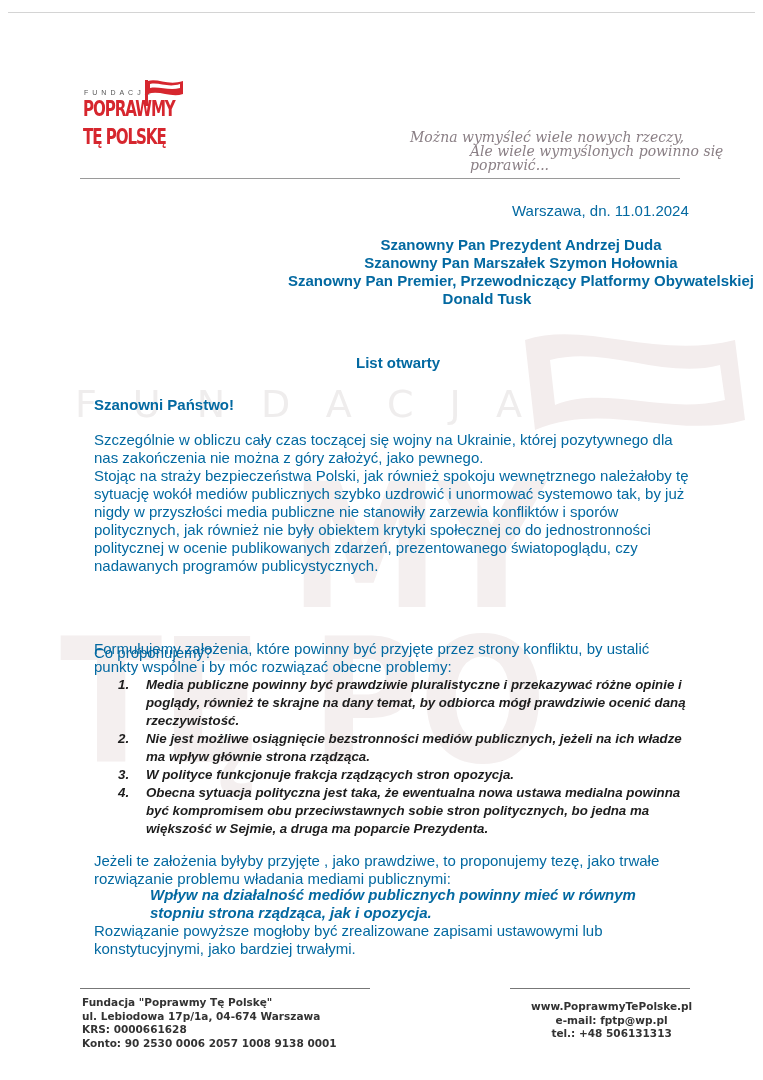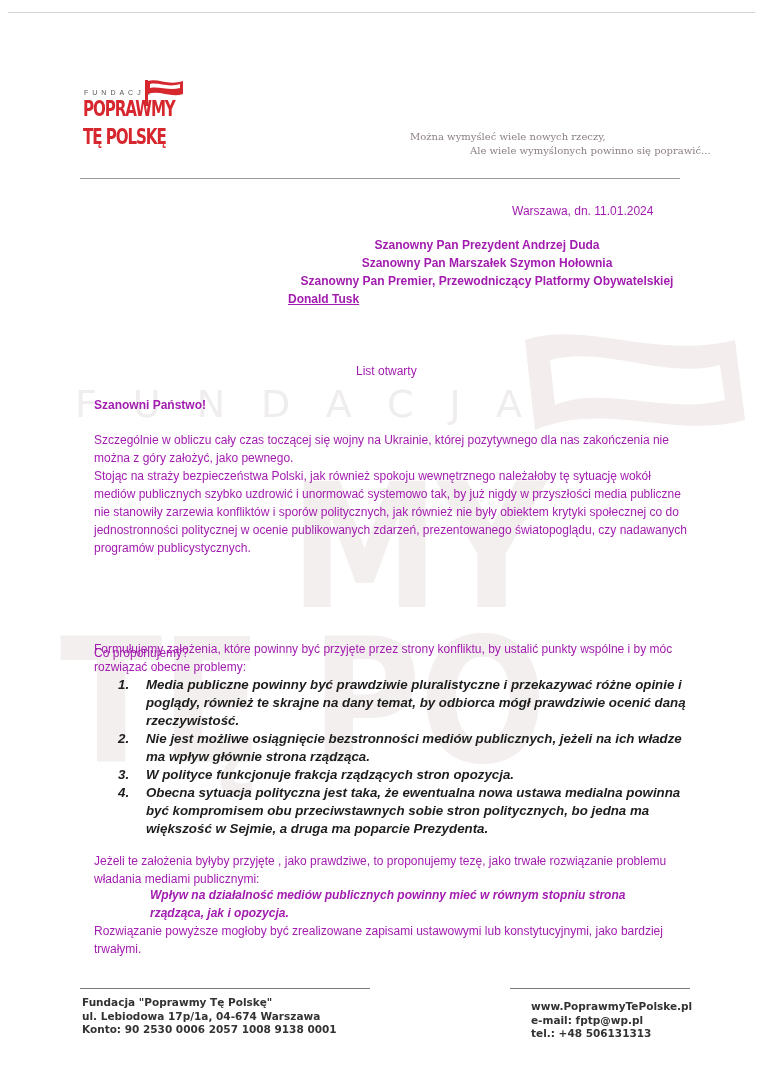--- a/index.html
+++ b/index.html
@@ -11,47 +11,47 @@
   .wm-fund { left:75px; top:382px; font-size:38px; letter-spacing:36px; color:#efeded; }
   .wm-flag { position:absolute; left:505px; top:320px; width:260px; height:150px; z-index:0; }
   .wm-big { left:60px; top:470px; font-size:150px; font-weight:bold; line-height:0.9; letter-spacing:-2px; color:#f4efef; transform:scaleY(1.15); transform-origin:top left; }
   .content { position:relative; z-index:1; }
   
   .logo { position:absolute; left:80px; top:80px; width:120px; }
   .logo-fund { font-size:7px; letter-spacing:4px; color:#555; position:absolute; left:4px; top:9px; }
   .logo-l1 { position:absolute; left:3px; top:17px; font-family:"DejaVu Sans", sans-serif; font-weight:bold; color:#d6262e; font-size:21px; letter-spacing:-1.5px; transform:scaleX(0.72); transform-origin:left; white-space:nowrap; }
   .logo-l2 { position:absolute; left:3px; top:45px; font-family:"DejaVu Sans", sans-serif; font-weight:bold; color:#d6262e; font-size:21px; letter-spacing:-1.5px; transform:scaleX(0.72); transform-origin:left; white-space:nowrap; }
   .logo-flag { position:absolute; left:63px; top:-2px; width:42px; height:30px; }
-  .motto { position:absolute; left:410px; top:130px; font-family:"DejaVu Serif", serif; color:#8a7f85; font-size:10px; line-height:14px; }
+  .motto { position:absolute; left:410px; top:130px; font-family:"DejaVu Serif", serif; font-style:italic; color:#8a7f85; font-size:14px; line-height:14px; }
   .motto .m2 { padding-left:60px; }
   .rule-top { position:absolute; left:80px; top:178px; width:600px; height:1px; background:#9a9a9a; }
   
-  .txt { position:absolute; font-size:12px; line-height:18px; color:#a21caf; }
+  .txt { position:absolute; font-size:15px; line-height:18px; color:#0369a1; }
   .date { left:512px; top:202px; }
   .addr { left:288px; top:236px; font-weight:bold; }
   .addr div { white-space:nowrap;text-align:center; }
-  .addr .r { text-align:left; padding-right:0; width:398px;text-decoration:underline; }
-  .subject { left:356px; top:362px; font-weight:normal; }
+  .addr .r { text-align:center; padding-right:0; width:398px; }
+  .subject { left:356px; top:354px; font-weight:bold; }
   .greet { left:94px; top:396px; font-weight:bold; }
   .para { left:94px; width:600px; }
   .p1 { top:431px; }
   .p2 { top:604px;margin-top:40px; }
   .p3 { top:640px; }
   .list { position:absolute; left:118px; top:676px; width:580px; font-size:13.3px; line-height:18px; font-weight:bold; font-style:italic; color:#1d1d1d; margin:0; padding:0; list-style:none; }
   .list li { display:flex; }
   .list .num { width:28px; flex:none; }
   .p4 { top:852px; }
   .thesis { left:150px; top:886px; font-weight:bold; font-style:italic; width:520px; }
   .p5 { top:922px; }
   
   .rule-bot-l { position:absolute; left:80px; top:988px; width:290px; height:1px; background:#777; }
   .rule-bot-r { position:absolute; left:510px; top:988px; width:180px; height:1px; background:#777; }
   .foot { position:absolute; font-family:"DejaVu Sans", sans-serif; font-weight:bold; font-size:10.5px; line-height:13.5px; color:#333; }
   .foot-l { left:82px; top:996px; }
-  .foot-r { left:531px; top:1000px; }
+  .foot-r { left:531px; top:1000px;text-align:center; }
 </style>
 </head>
 <body>
 
 <div class="scanline"></div>
 
 <div class="wm wm-fund">FUNDACJA</div>
 <svg class="wm-flag" viewBox="0 0 260 150">
   <path d="M20 20 C80 0 150 40 230 20 L240 100 C170 120 100 80 30 110 Z" fill="#f3eded"></path>
   <path d="M45 40 C100 25 160 60 215 45 L220 80 C160 95 100 65 50 85 Z" fill="#ffffff"></path>
@@ -121,20 +121,21 @@
 
   <div class="txt para p4">Jeżeli te założenia byłyby przyjęte , jako prawdziwe, to proponujemy tezę, jako trwałe rozwiązanie problemu władania mediami publicznymi:</div>
   <div class="txt thesis">Wpływ na działalność mediów publicznych powinny mieć w równym stopniu strona rządząca, jak i opozycja.</div>
   <div class="txt para p5">Rozwiązanie powyższe mogłoby być zrealizowane zapisami ustawowymi lub konstytucyjnymi, jako bardziej trwałymi.</div>
 
   <div class="rule-bot-l"></div>
   <div class="rule-bot-r"></div>
   <div class="foot foot-l">
     <div>Fundacja "Poprawmy Tę Polskę"</div>
     <div>ul. Lebiodowa 17p/1a, 04-674 Warszawa</div>
+    <div>KRS: 0000661628</div>
     <div>Konto: 90 2530 0006 2057 1008 9138 0001</div>
   </div>
   <div class="foot foot-r">
     <div>www.PoprawmyTePolske.pl</div>
     <div>e-mail: fptp@wp.pl</div>
     <div>tel.: +48 506131313</div>
   </div>
 </div>
 
 </body></html>

